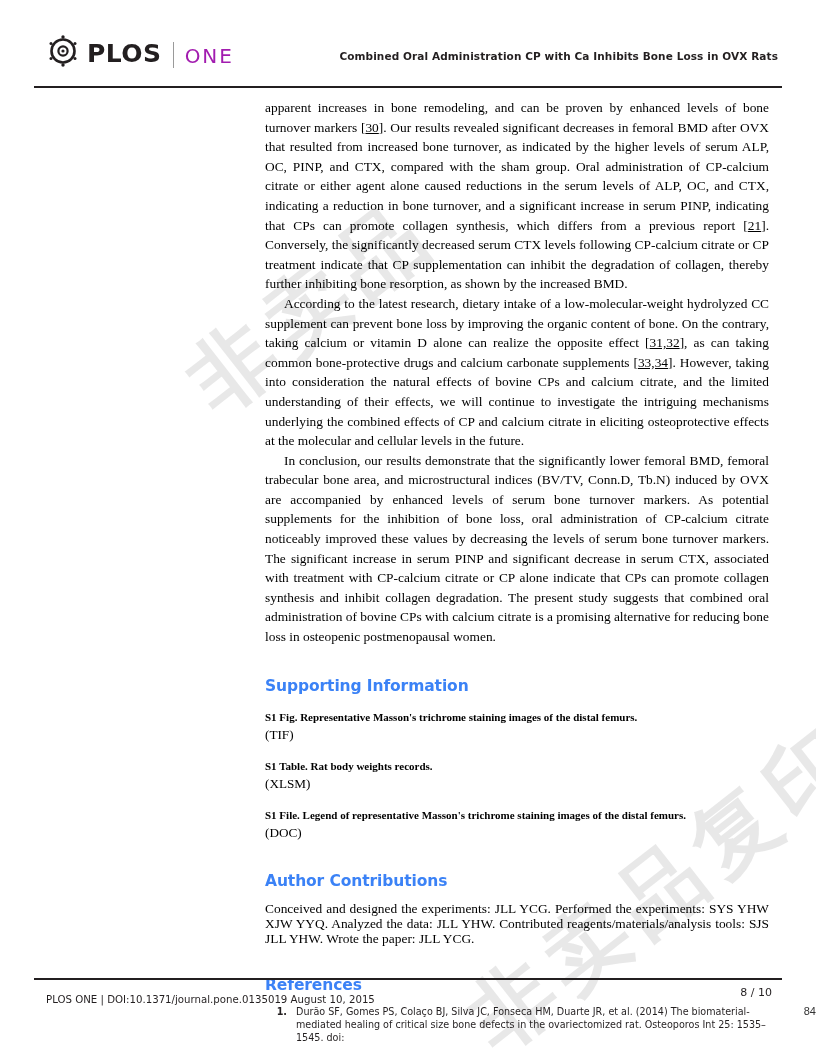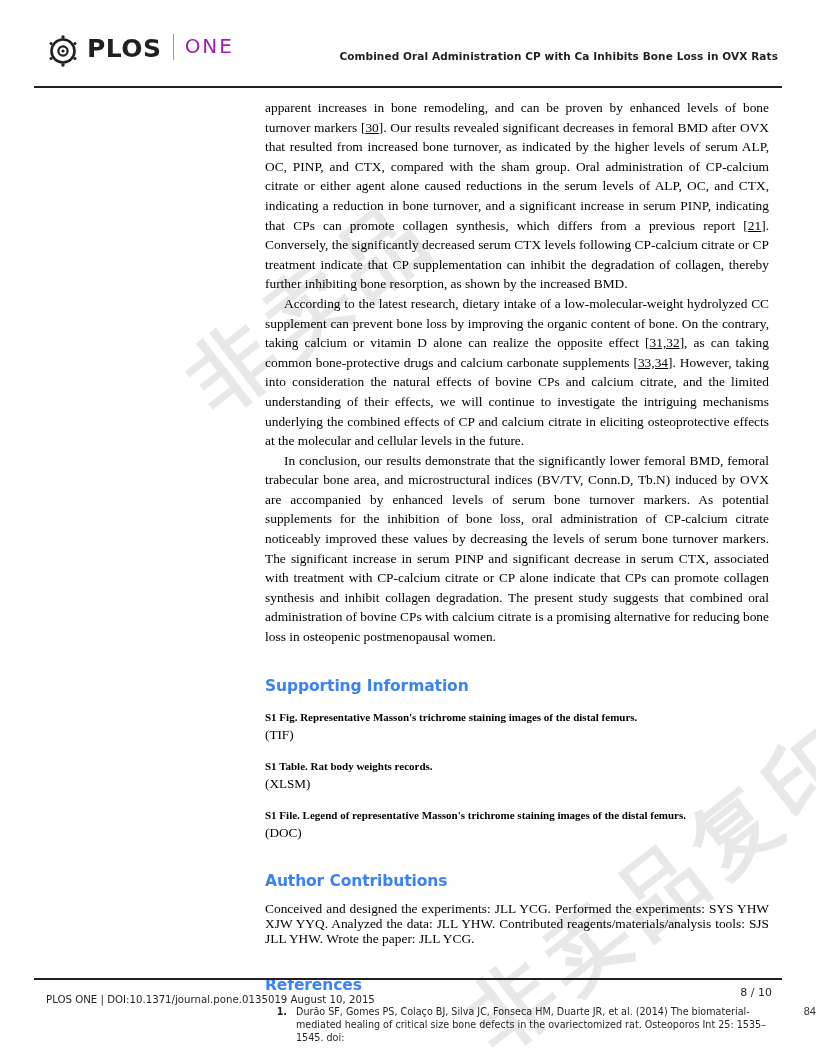--- a/index.html
+++ b/index.html
@@ -47,21 +47,21 @@
     position: absolute;
     left: 34px; top: 86px;
     width: 748px;
     height: 2px;
     background: #231f20;
   }
   .logo-wrap {
     position: absolute;
     left: 12px; top: 6px;
     display: flex;
-    align-items: flex-start;
+    align-items: flex-end;
     gap: 7px;
   }
   .logo-mark {
     width: 34px; height: 34px;
     position: relative;
   }
   .logo-text {
     font-family: "DejaVu Sans", sans-serif;
     font-weight: bold;
     font-size: 25px;

